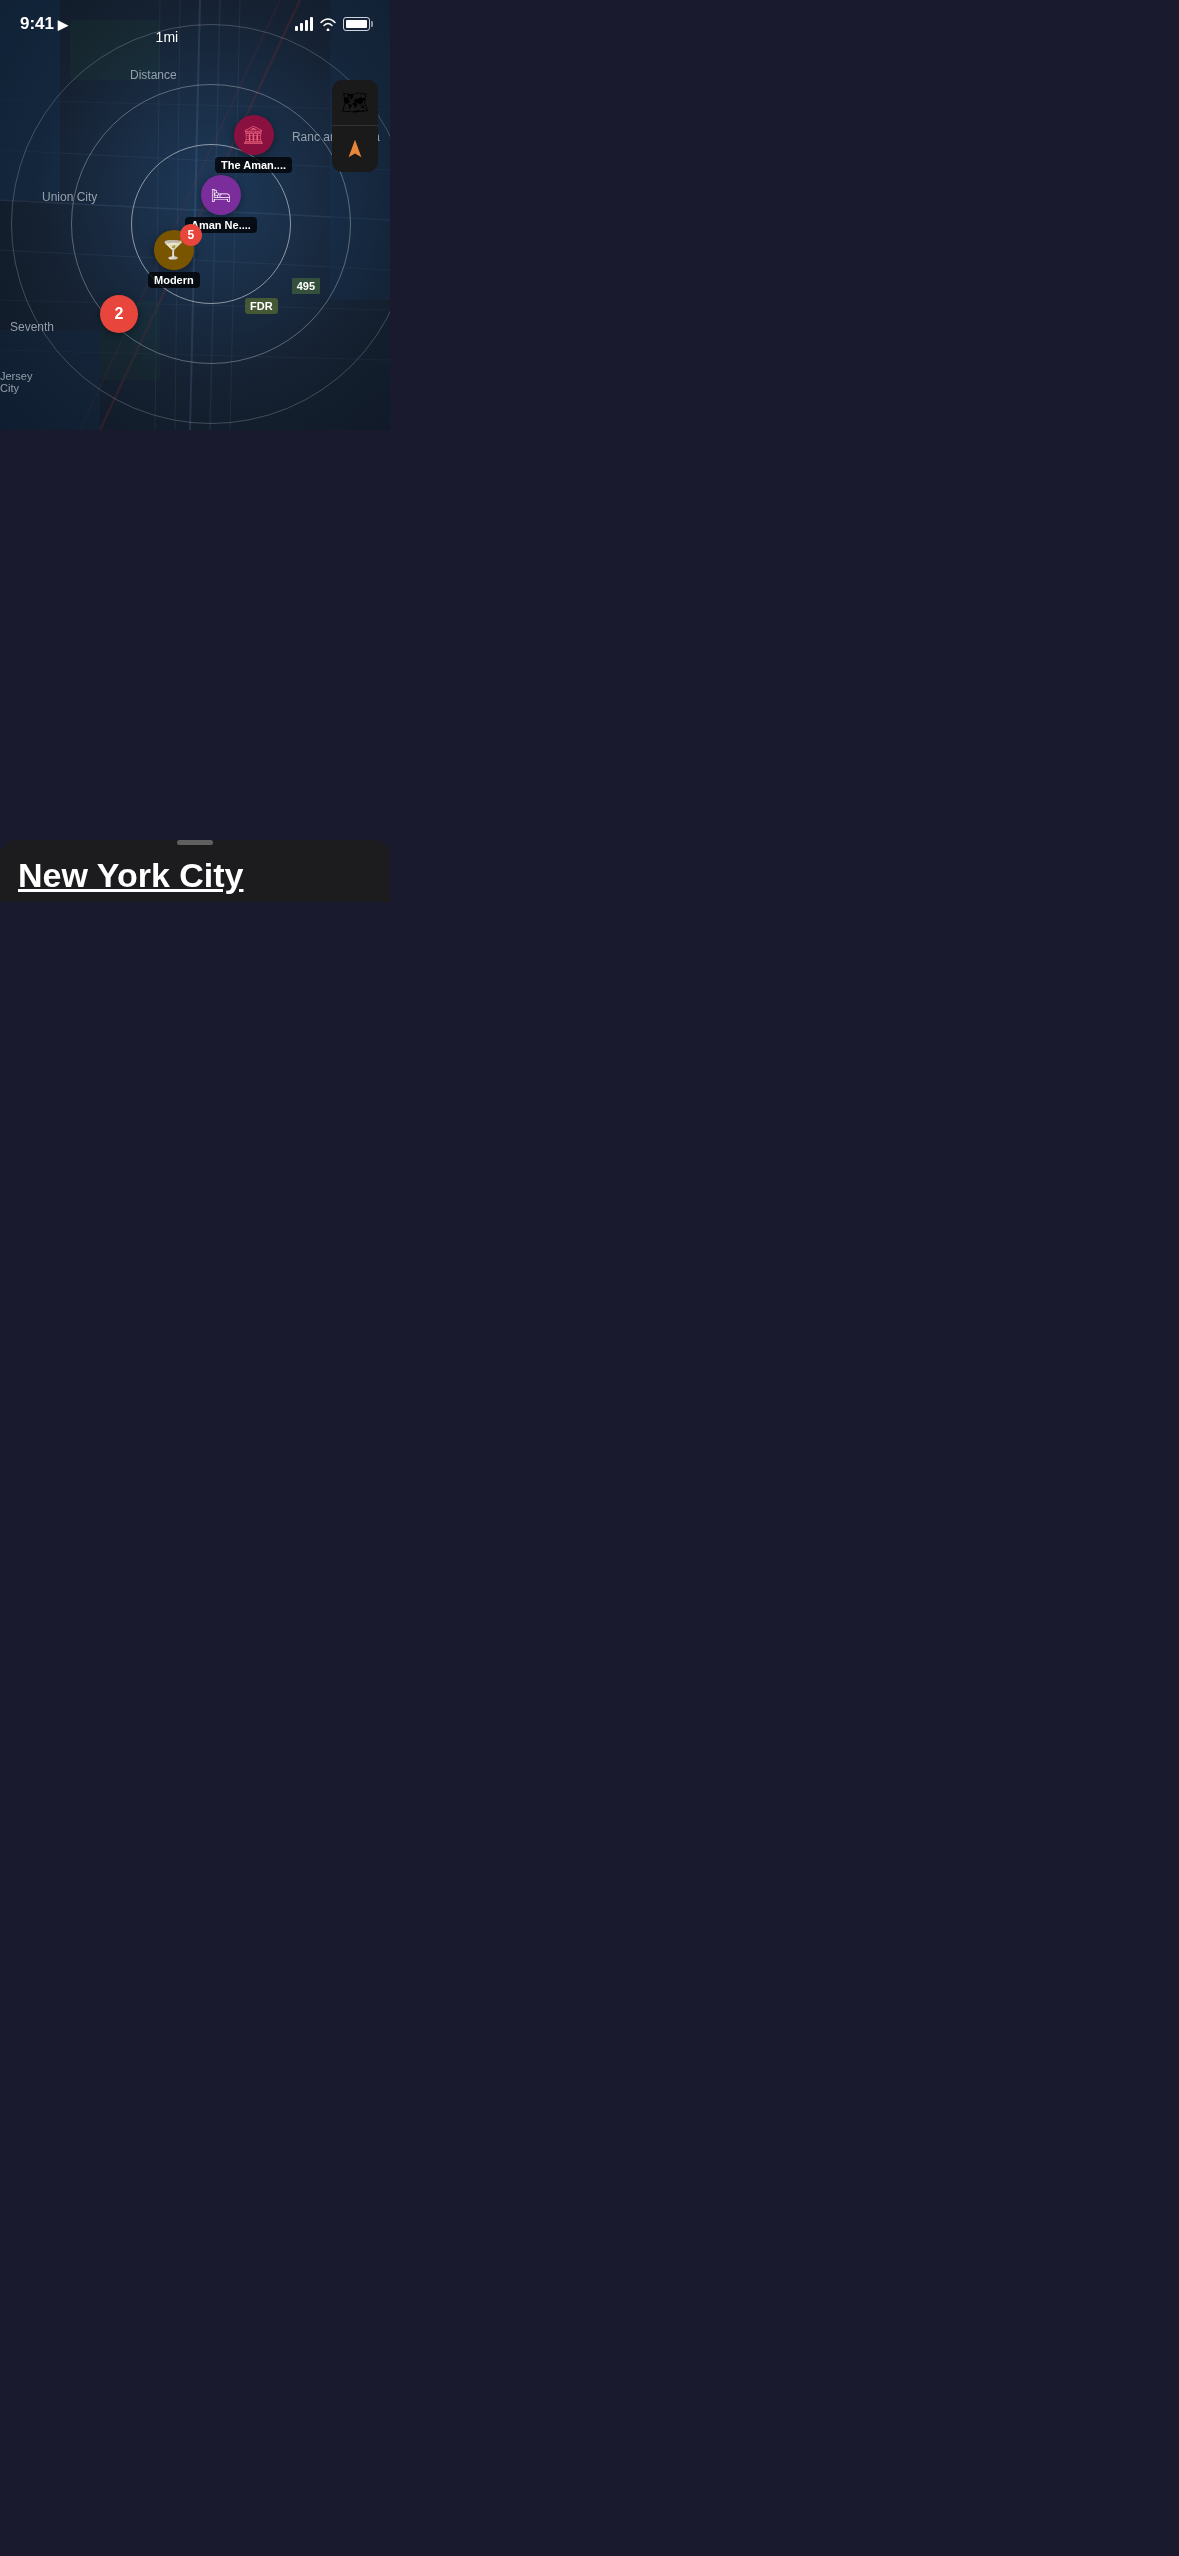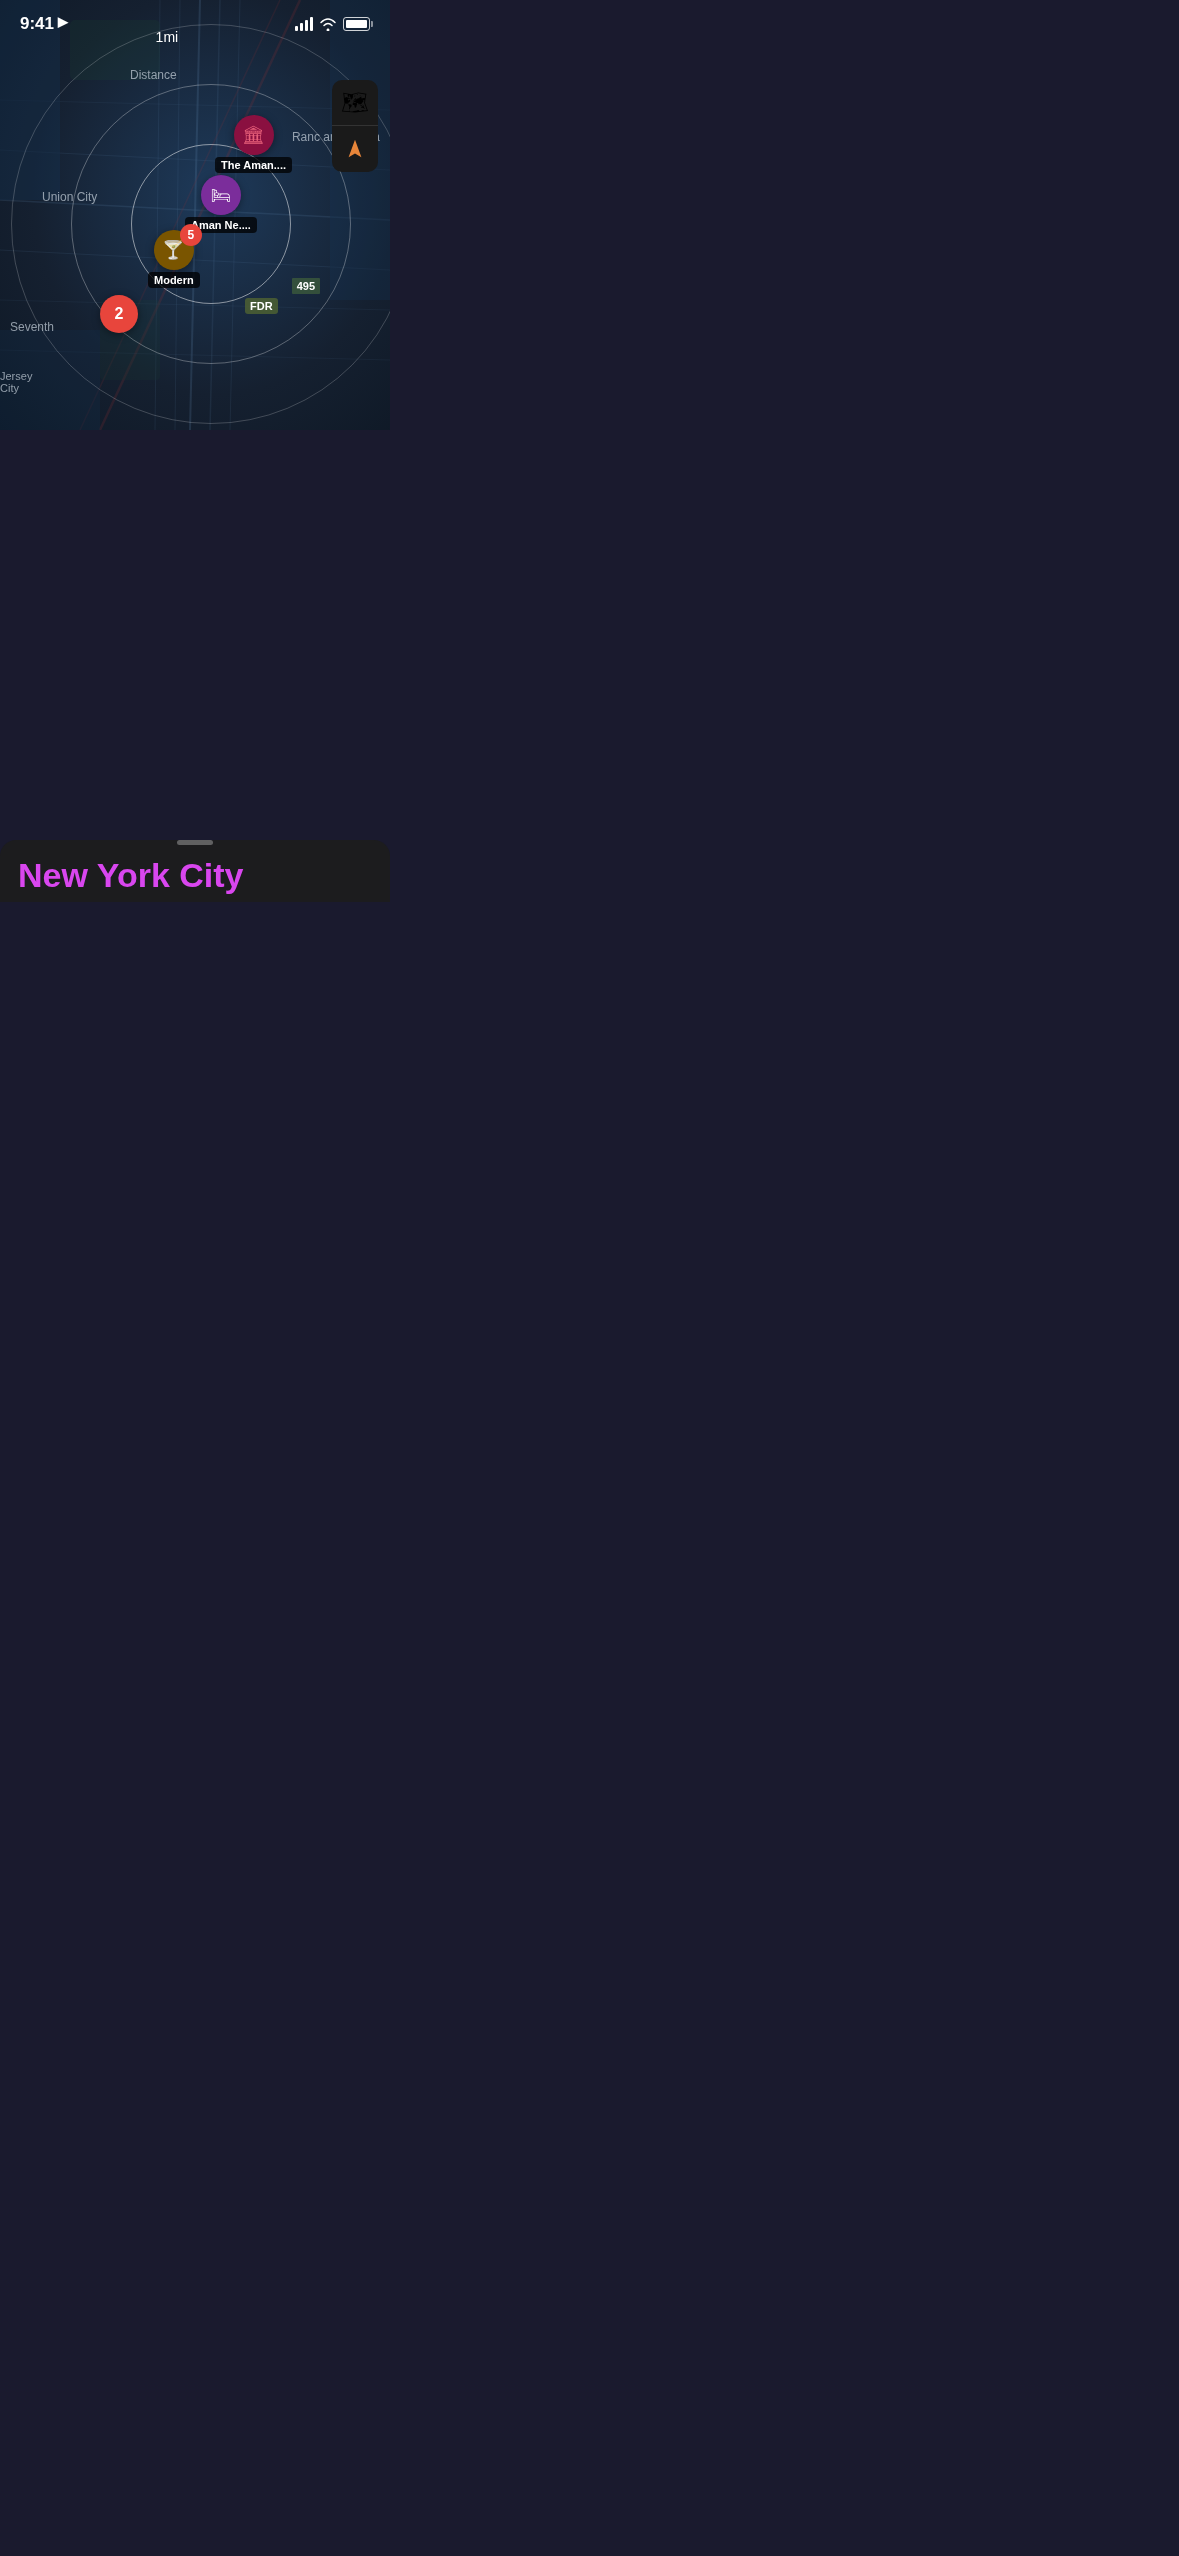--- a/index.html
+++ b/index.html
@@ -25,21 +25,21 @@
       left: 0;
       right: 0;
       z-index: 100;
     }
 
     .status-time {
       font-size: 17px;
       font-weight: 600;
       color: white;
       display: flex;
-      align-items: flex-start;
+      align-items: center;
       gap: 4px;
     }
 
     .status-icons {
       display: flex;
       align-items: center;
       gap: 6px;
     }
 
     .signal-bars {
@@ -261,25 +261,26 @@
       border-radius: 50%;
       display: flex;
       align-items: center;
       justify-content: center;
       cursor: pointer;
       color: rgba(255,255,255,0.7);
       font-size: 16px;
     }
 
     .city-title {
-      color: #d946ef;
+      color: #ffffff;
       font-size: 34px;
       font-weight: 700;
       line-height: 1.1;
       margin-bottom: 14px;
+      text-decoration: underline;
     }
 
     
     .filter-row {
       display: flex;
       gap: 10px;
       margin-bottom: 16px;
     }
 
     .filter-btn {

